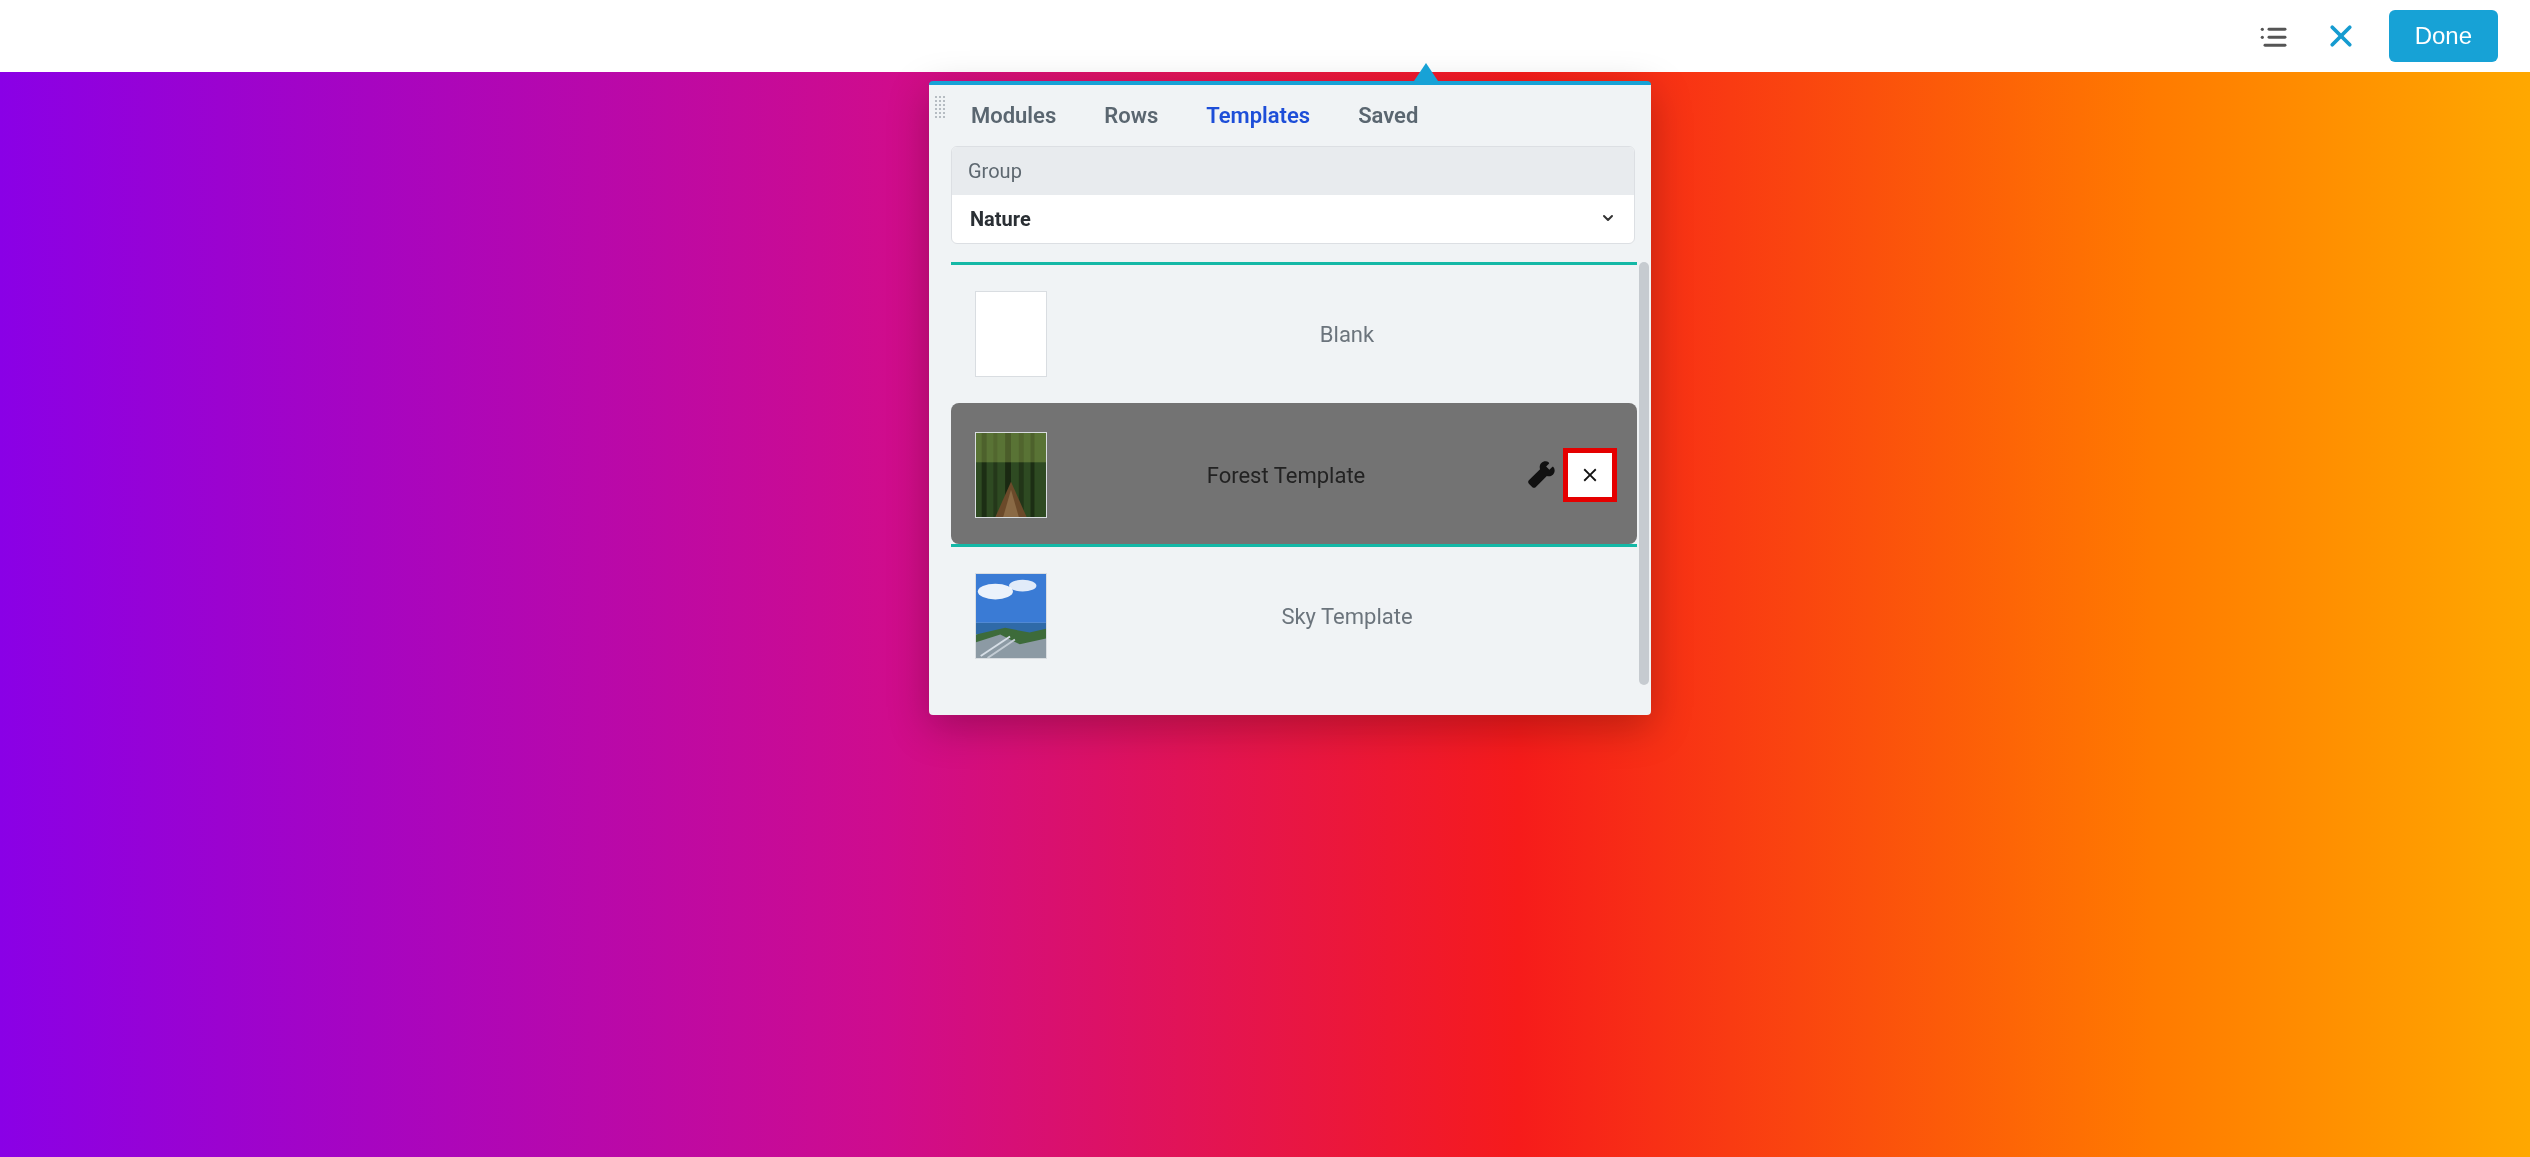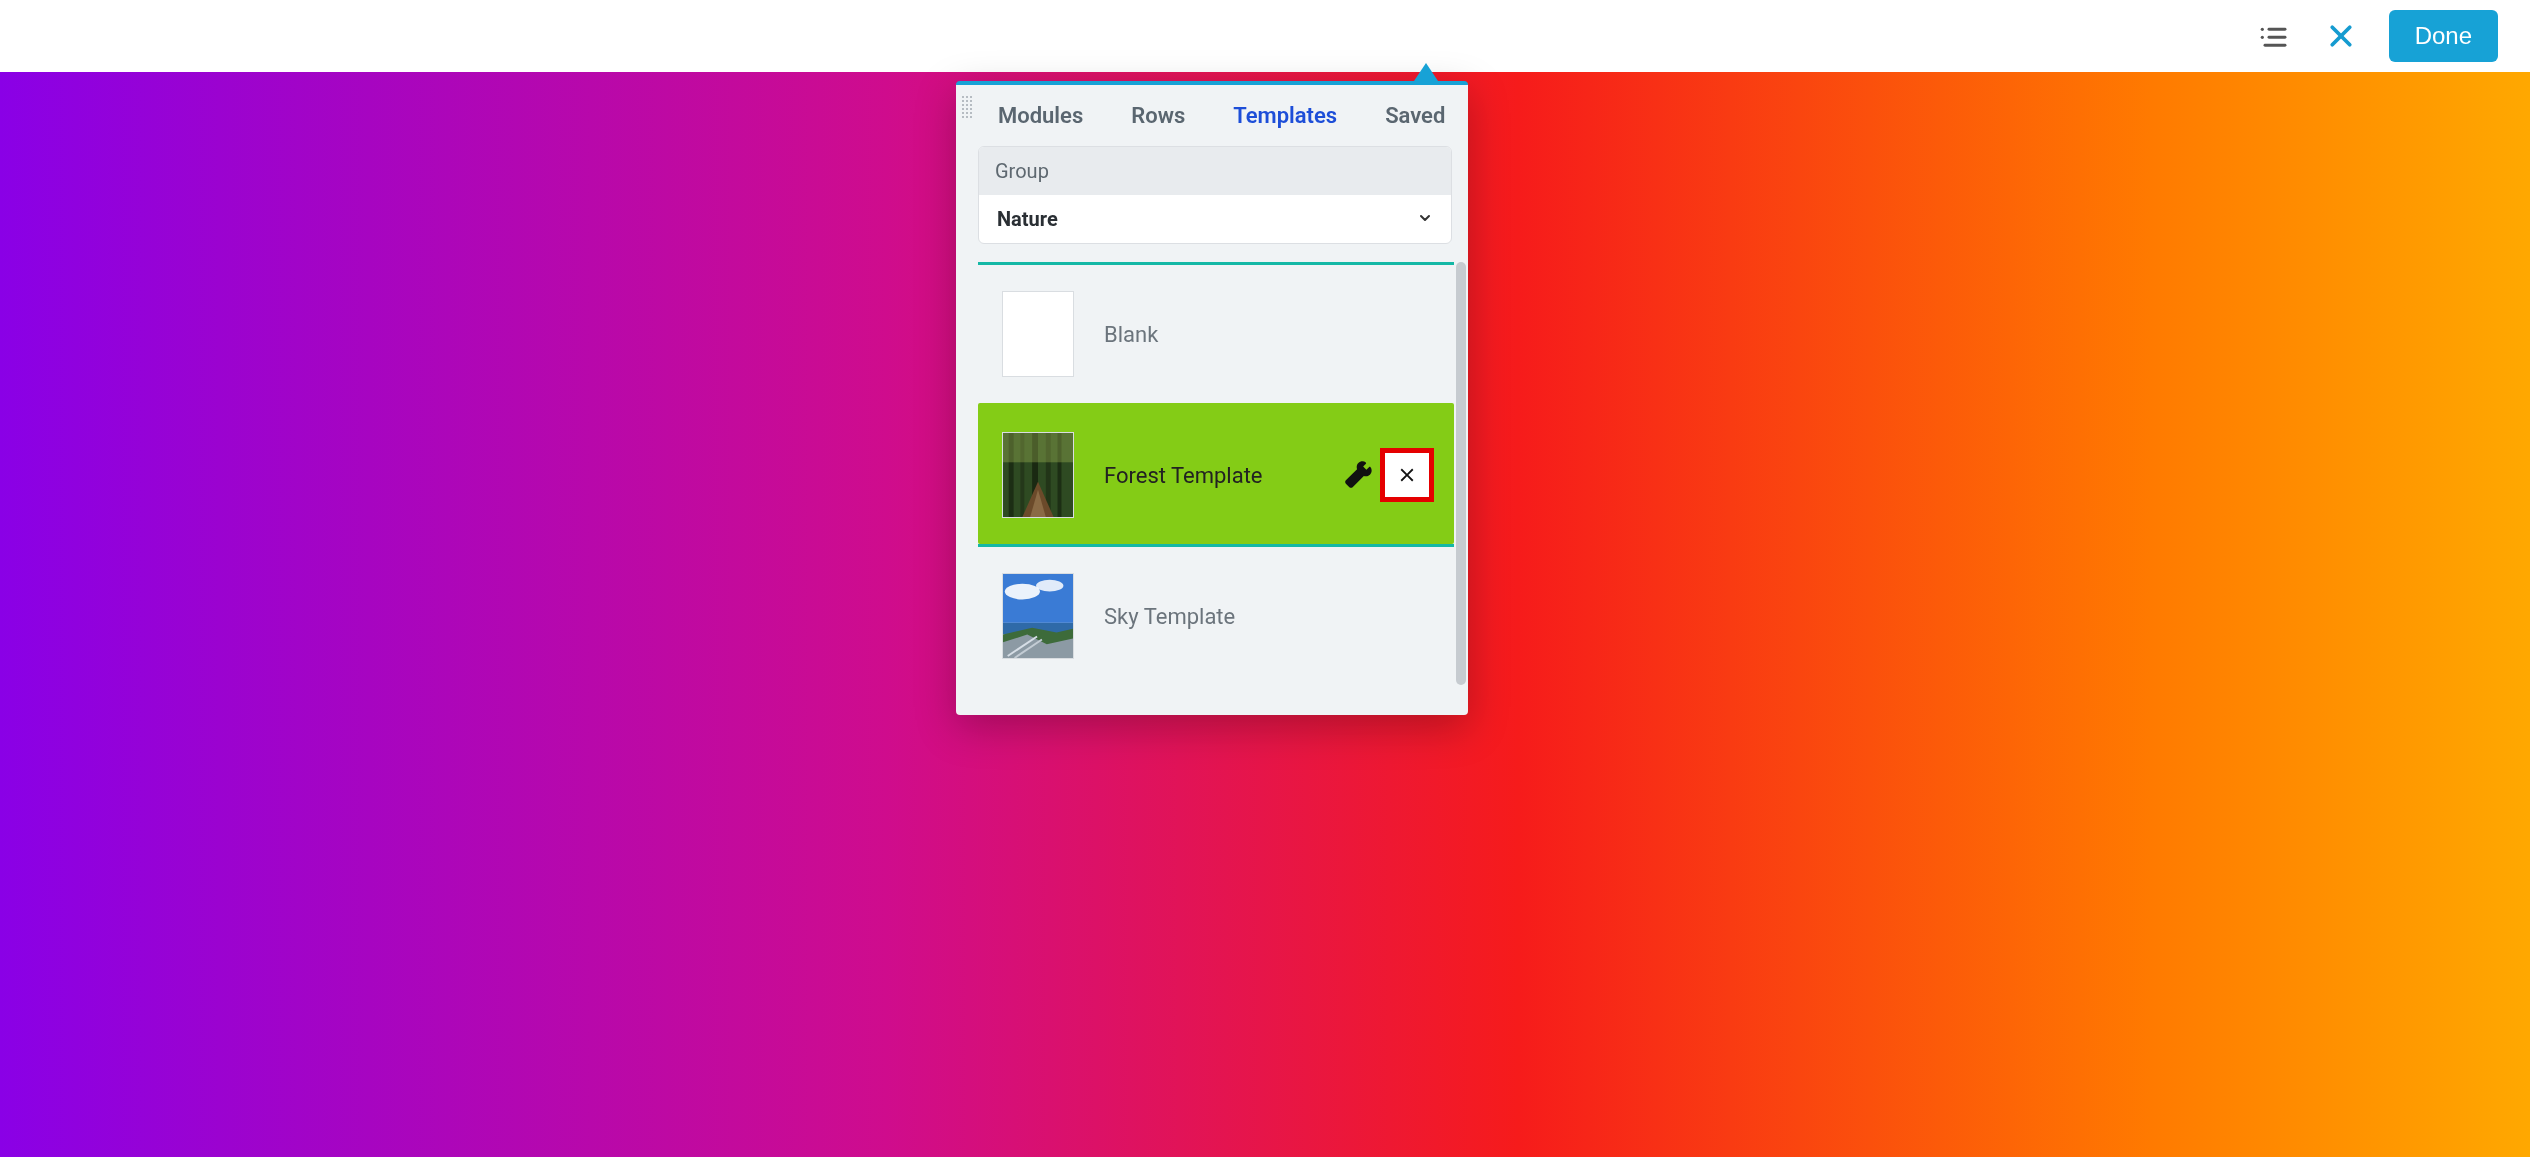--- a/index.html
+++ b/index.html
@@ -55,30 +55,31 @@
     left: 1414px;
     width: 0; height: 0;
     border-left: 12px solid transparent;
     border-right: 12px solid transparent;
     border-bottom: 18px solid #17a2d6;
     z-index: 11;
   }
   .panel {
     position: absolute;
     top: 81px;
-    left: 956px;
-    width: 512px;
+    left: 929px;
+    width: 722px;
     background: #f0f3f5;
     border-top: 4px solid #17a2d6;
     border-radius: 4px;
     box-shadow: 0 12px 40px rgba(0,0,0,0.25);
     z-index: 10;
     display: flex;
     flex-direction: column;
     padding-bottom: 30px;
+    text-align: center;
   }
   .panel-inner {
     display: flex;
   }
   .drag-handle {
     width: 22px;
     padding-top: 10px;
     display: flex; justify-content: center;
     cursor: grab;
   }
@@ -151,22 +152,22 @@
   
   .tmpl-item {
     display: flex;
     align-items: center;
     padding: 26px 20px 26px 24px;
     gap: 30px;
     border-top: 3px solid #14b8a6;
   }
   .tmpl-item:first-child { border-top: none; }
   .tmpl-item.active {
-    background: #84cc16;
-    border-radius: 2px;
+    background: #737373;
+    border-radius: 8px;
     border-top-color: transparent;
   }
   .thumb {
     width: 72px; height: 86px;
     background: #fff;
     border: 1px solid #d9dde1;
     flex-shrink: 0;
     display: flex; align-items: center; justify-content: center;
     overflow: hidden;
   }

